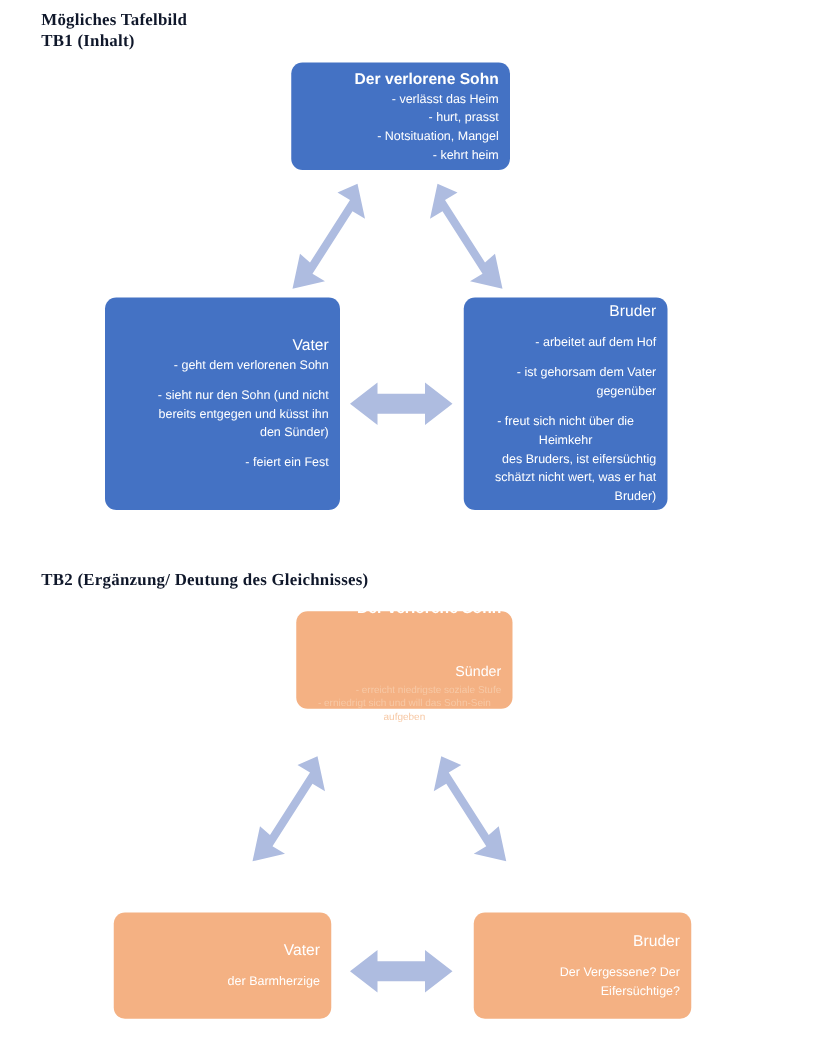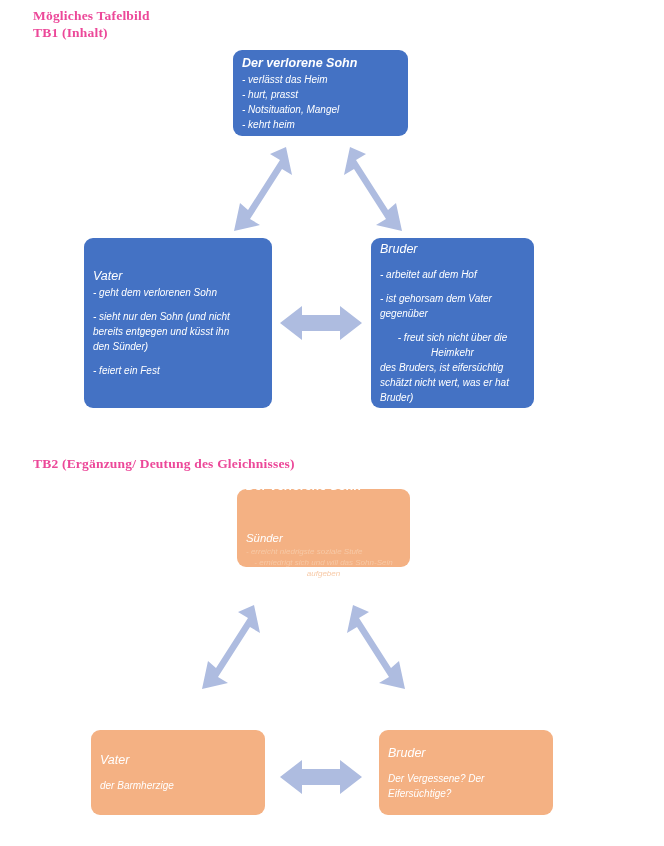--- a/index.html
+++ b/index.html
@@ -13,40 +13,39 @@
     position: relative;
     font-family: "Liberation Sans", sans-serif;
     overflow: hidden;
   }
 
   .heading {
     position: absolute;
     font-family: "Liberation Serif", serif;
     font-weight: bold;
     font-size: 13.5px;
-    color: #ec4899;
+    color: #0f172a;
     letter-spacing: 0.2px;
     white-space: nowrap;
   }
   #heading-main { left: 33px; top: 8px; }
   #heading-tb1  { left: 33px; top: 25px; }
   #heading-tb2  { left: 33px; top: 444px; margin-top: 12px; }
 
   .box {
     position: absolute;
     border-radius: 9px;
     box-sizing: border-box;
     display: flex;
     flex-direction: column;
-    align-items: flex-start;
+    align-items: flex-end;
     justify-content: center;
     text-align: center;
     color: #ffffff;
     padding: 6px 9px;
-    font-style: italic;
   }
   .box.blue   { background: #4472c4; }
   .box.orange { background: #f4b183; }
 
   .box .title {
     font-size: 12.5px;
     line-height: 16px;
     margin-bottom: 1px;
   }
   .box .title.bold { font-weight: bold; }

